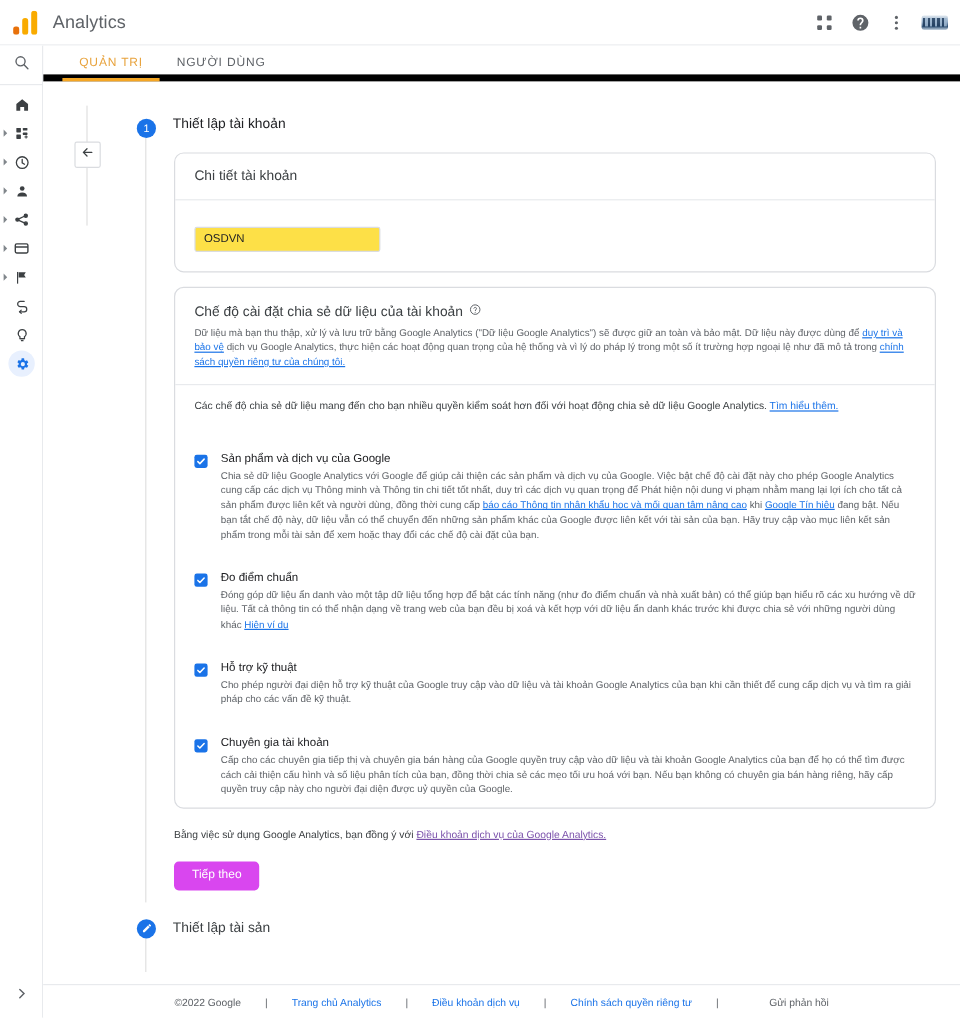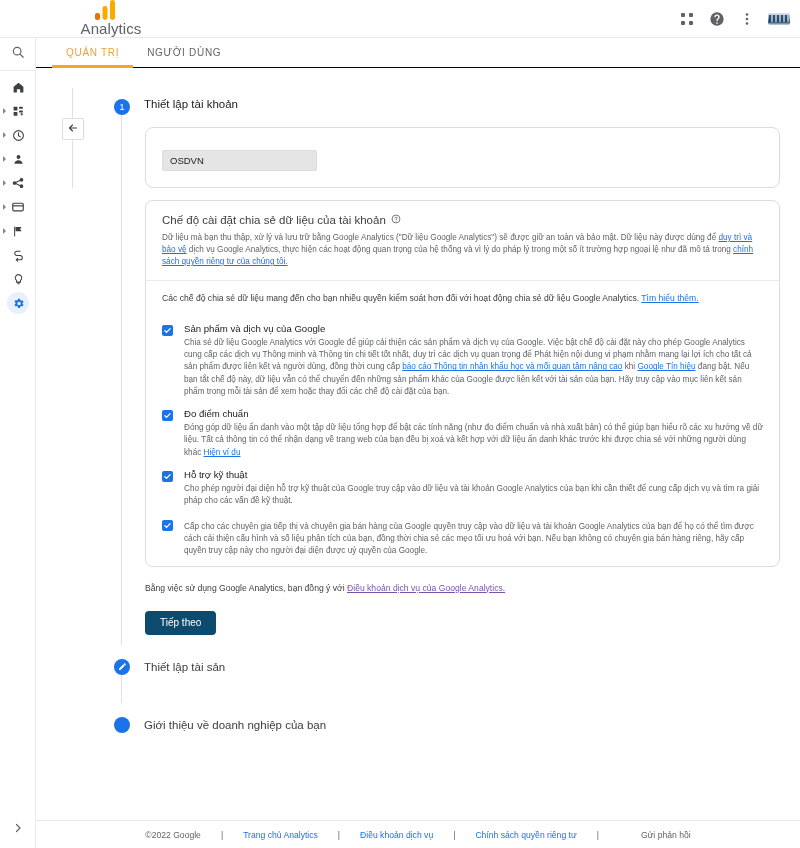--- a/index.html
+++ b/index.html
@@ -13,21 +13,21 @@
   }
 
   
   .topbar {
     position: absolute; top: 0; left: 0;
     width: 800px; height: 38px;
     background: #fff;
     display: flex; align-items: center;
     border-bottom: 1px solid #e8eaed;
   }
-  .logo-wrap { display: flex; align-items: center; padding-left: 10px; width: 200px; flex-direction: column; }
+  .logo-wrap { display: flex; align-items: center; padding-left: 10px; width: 200px; }
   .ga-logo { width: 22px; height: 20px; display: block; }
   .app-title { font-size: 15px; color: #5f6368; margin-left: 12px; letter-spacing: .1px; }
 
   .topbar-right {
     position: absolute; right: 8px; top: 0; height: 38px;
     display: flex; align-items: center; gap: 4px;
   }
   .ticon {
     width: 26px; height: 26px; display: flex; align-items: center; justify-content: center;
     border-radius: 50%; cursor: pointer;
@@ -43,21 +43,21 @@
     content:""; position:absolute; inset:2px 1px 3px 1px;
     background: repeating-linear-gradient(90deg,#1f3b5c 0 2px,#9db6cf 2px 4px);
     opacity:.85;
   }
 
   
   .tabsrow {
     position: absolute; top: 38px; left: 0;
     width: 800px; height: 30px;
     background: #fff;
-    border-bottom: 1px solid #000000;
+    border-bottom: 6px solid #000000;
   }
   .tabs { position: absolute; left: 52px; top: 0; height: 30px; display: flex; }
   .tab {
     font-size: 10px; letter-spacing: .7px; color: #5f6368;
     padding: 0 14px; height: 30px; line-height: 30px;
     cursor: pointer; white-space: nowrap;
   }
   .tab.active { color: #e8a33d; border-bottom: 3px solid #f5a623; font-weight: 500; }
 
   
@@ -120,51 +120,51 @@
     border-bottom: 1px solid #e8eaed;
   }
   .card-body { padding: 14px 16px 16px 16px; }
 
   .field-label { font-size: 10.5px; color: #3c4043; }
   .field-help { font-size: 9px; color: #5f6368; margin-top: 2px; }
   .text-input {
     margin-top: 8px; width: 155px; height: 21px;
     border: 1px solid #dadce0; border-radius: 2px;
     font-size: 9.5px; color: #202124; padding: 0 7px;
-    font-family: "Liberation Sans", sans-serif; background: #e5e5e5;
+    font-family: "Liberation Sans", sans-serif; background: #fde047;
   }
 
   
   .ds-head { padding: 13px 16px 12px 16px; border-bottom: 1px solid #e8eaed; }
   .ds-title { font-size: 11.5px; color: #3c4043; display: flex; align-items: center; gap: 5px; }
   .ds-desc { font-size: 8.2px; color: #5f6368; line-height: 1.45; margin-top: 6px; }
   .ds-intro { font-size: 8.6px; color: #3c4043; padding: 12px 16px 4px 16px; }
 
   .opts { padding: 6px 16px 8px 16px; }
-  .opt { display: flex; margin-top: 10px; }
+  .opt { display: flex; margin-top: 24px; }
   .chk {
     flex: 0 0 11px; width: 11px; height: 11px; margin-top: 2px;
     border-radius: 2px; background: #1a73e8;
     display: flex; align-items: center; justify-content: center;
     cursor: pointer;
   }
   .opt-txt { margin-left: 11px; }
   .opt-title { font-size: 9.6px; color: #202124; }
   .opt-desc { font-size: 8.2px; color: #5f6368; line-height: 1.5; margin-top: 3px; }
 
   .ds-foot { padding: 6px 16px 14px 16px; font-size: 8.6px; color: #3c4043; }
 
   a.lnk { color: #1a73e8; text-decoration: underline; cursor: pointer; }
   a.lnk-visited { color: #7b52ab; text-decoration: underline; cursor: pointer; }
 
   .note { font-size: 8.6px; color: #3c4043; margin: 14px 0 0 0; }
   .note2 { font-size: 8.6px; color: #3c4043; margin: 16px 0 0 0; }
 
   .btn-next {
-    margin-top: 18px; background: #0c4a6e; color: #fff;
+    margin-top: 18px; background: #d946ef; color: #fff;
     border: none; border-radius: 4px; height: 24px; padding: 0 15px;
     font-size: 10px; font-family: "Liberation Sans", sans-serif; cursor: pointer;
   }
 
   .step-collapsed { display: flex; align-items: center; padding: 14px 0 0 0; }
   .step-icon-edit {
     width: 16px; height: 16px; border-radius: 50%; background: #1a73e8;
     display: flex; align-items: center; justify-content: center; flex: 0 0 16px;
   }
 
@@ -365,20 +365,21 @@
 
     <div class="step-head">
       <div class="step-num">1</div>
       <div class="step-title">Thiết lập tài khoản</div>
     </div>
 
     <div class="step-body">
 
       
       <div class="card">
+        <div class="card-title">Chi tiết tài khoản</div>
         <div class="card-body">
           <input class="text-input" type="text" value="OSDVN" style="">
         </div>
       </div>
 
       
       <div class="card">
         <div class="ds-head">
           <div class="ds-title">
             <span>Chế độ cài đặt chia sẻ dữ liệu của tài khoản</span>
@@ -441,20 +442,21 @@
             </div>
           </div>
 
           <div class="opt">
             <div class="chk">
               <svg width="9" height="9" viewBox="0 0 24 24" fill="none" stroke="#fff" stroke-width="3.4" stroke-linecap="round" stroke-linejoin="round">
                   <path d="M5 12.5l4.5 4.5L19 7"></path>
                 </svg>
             </div>
             <div class="opt-txt">
+              <div class="opt-title">Chuyên gia tài khoản</div>
               <div class="opt-desc">Cấp cho các chuyên gia tiếp thị và chuyên gia bán hàng của Google quyền truy cập vào dữ liệu và tài khoản Google Analytics của bạn để họ có thể tìm được cách cải thiện cấu hình và số liệu phân tích của bạn, đồng thời chia sẻ các mẹo tối ưu hoá với bạn. Nếu bạn không có chuyên gia bán hàng riêng, hãy cấp quyền truy cập này cho người đại diện được uỷ quyền của Google.</div>
             </div>
           </div>
         </div>
 
       </div>
 
 
       <div class="note2">
         <span>Bằng việc sử dụng Google Analytics, bạn đồng ý với </span><a class="lnk-visited">Điều khoản dịch vụ của Google Analytics.</a>

